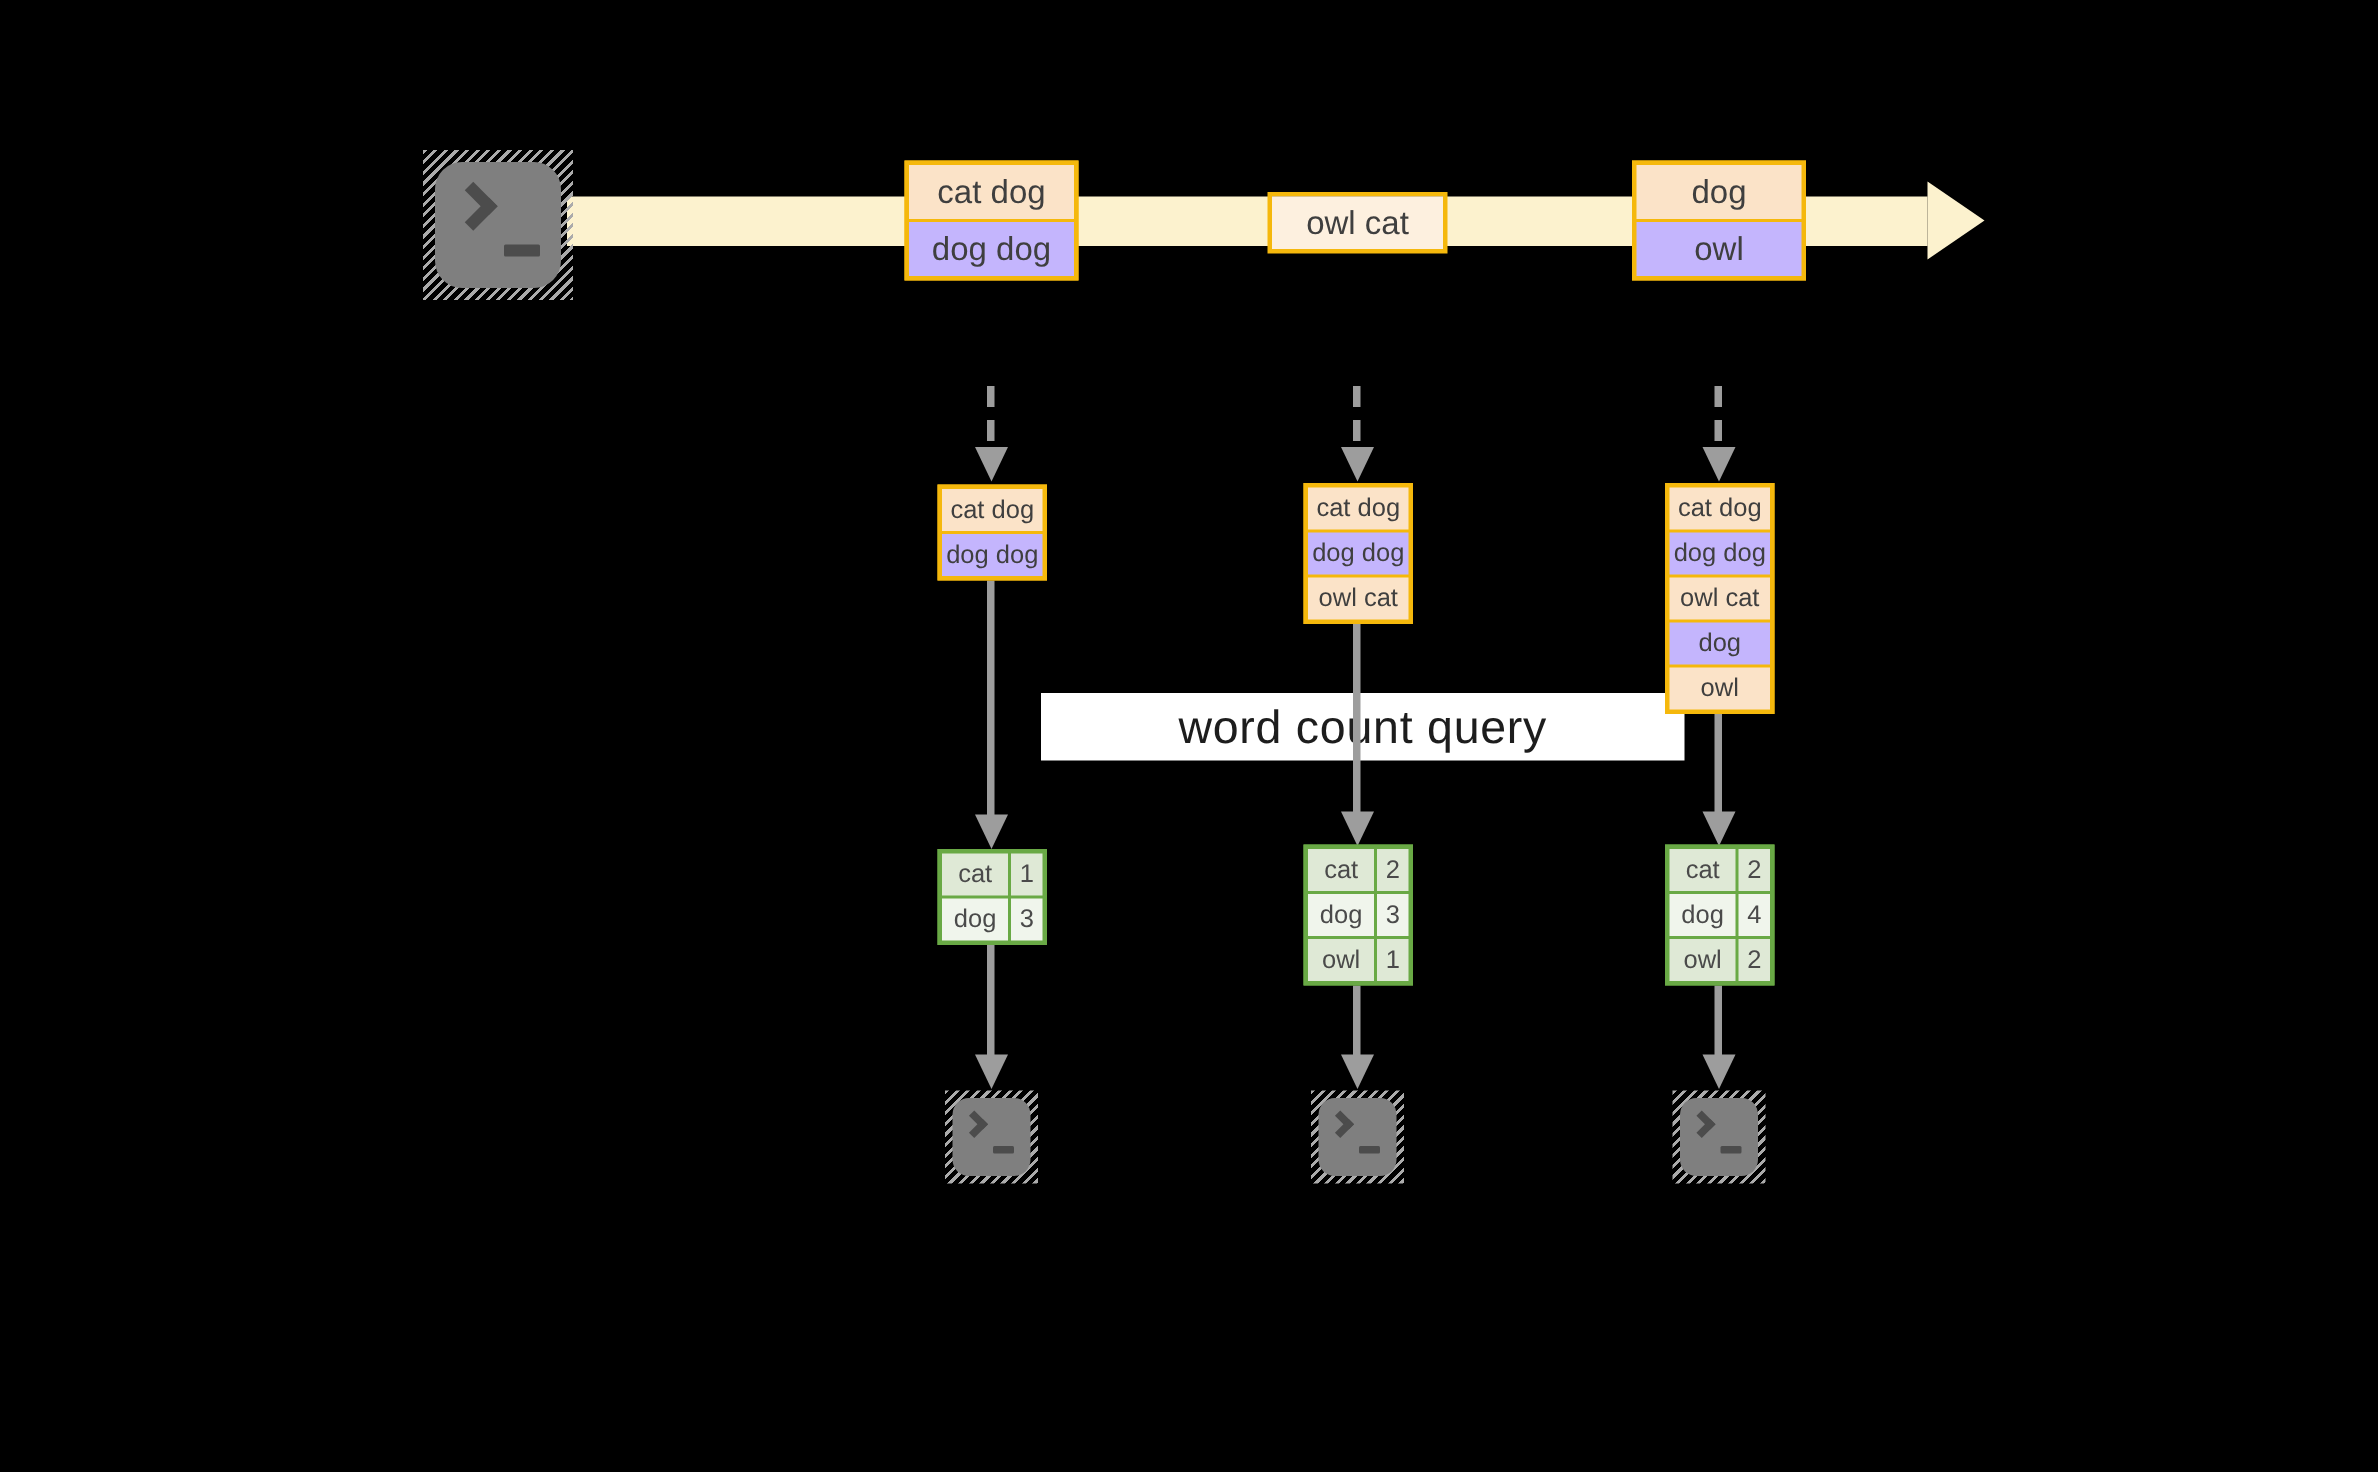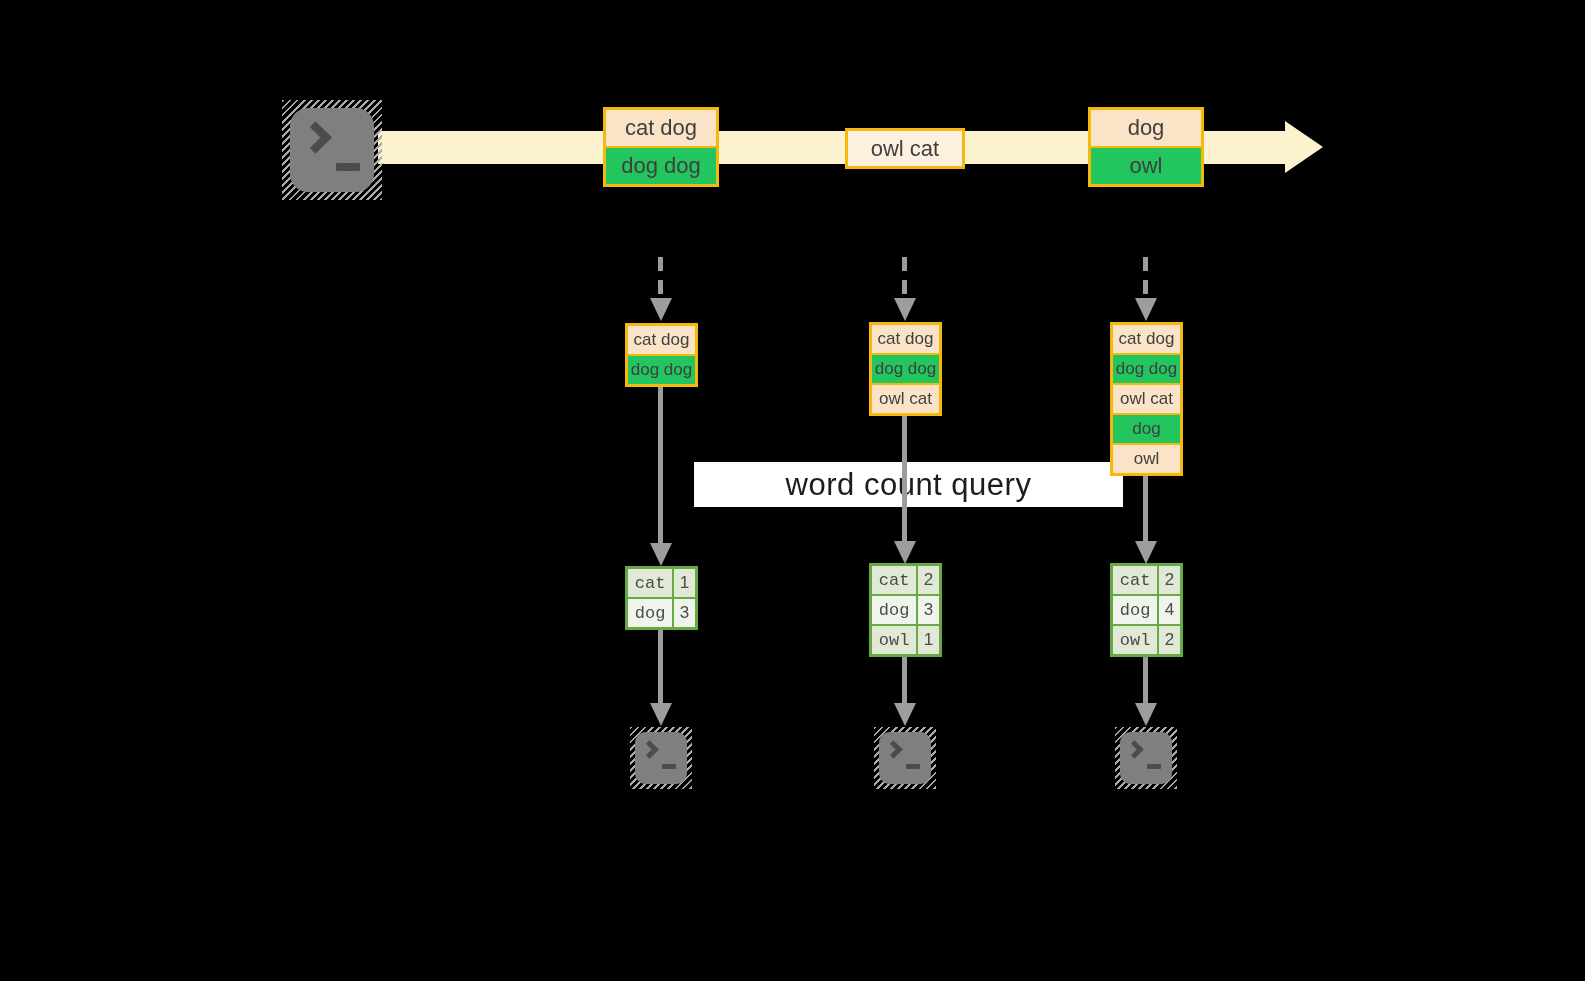--- a/index.html
+++ b/index.html
@@ -24,21 +24,21 @@
   .big .uscore{left:46px;top:55px;width:24px;height:8px;}
   .small .uscore{left:27px;top:32px;width:14px;height:5px;}
   
   .stream-band{position:absolute;left:378px;top:131px;width:907px;height:33px;background:#fcf2ce;z-index:1;}
   .stream-head{position:absolute;left:1285px;top:121px;width:0;height:0;z-index:1;
     border-top:26px solid transparent;border-bottom:26px solid transparent;border-left:38px solid #fcf2ce;}
   
   .obox{position:absolute;z-index:3;border:3px solid #f5b80c;background:#f5b80c;
     display:flex;flex-direction:column;box-sizing:border-box;}
   .obox .cell{display:flex;align-items:center;justify-content:center;
-    color:#3f3f3f;background:#22c55e;}
+    color:#3f3f3f;background:#c4b5fd;}
   .obox .cell:nth-child(odd){background:#fbe3c8;}
   .obox .cell + .cell{margin-top:2px;}
   .ebox .cell{height:36px;font-size:22px;}
   #ebox-1{left:603px;top:107px;width:116px;}
   #ebox-2{left:845px;top:128px;width:120px;}
   #ebox-2 .cell{height:35px;background:#fdf0df;}
   #ebox-3{left:1088px;top:107px;width:116px;}
   .stackbox .cell{height:28px;font-size:17px;}
   #stack-1{left:625px;top:323px;width:73px;}
   #stack-2{left:869px;top:322px;width:73px;}
@@ -64,21 +64,21 @@
   #out-1{left:658px;top:630px;height:75px;} #ohead-1{left:650px;top:703px;}
   #out-2{left:902px;top:657px;height:48px;} #ohead-2{left:894px;top:703px;}
   #out-3{left:1143px;top:657px;height:48px;} #ohead-3{left:1135px;top:703px;}
   
   .gtable{position:absolute;z-index:3;border:3px solid #69a945;background:#69a945;
     display:flex;flex-direction:column;box-sizing:border-box;width:73px;}
   .gtable .row{display:flex;height:28px;}
   .gtable .row + .row{margin-top:2px;}
   .gtable .word,.gtable .num{display:flex;align-items:center;justify-content:center;
     color:#4a4a4a;font-size:17px;background:#f0f5ec;}
-  .gtable .word{width:51px;font-family:Liberation Mono, monospace;}
+  .gtable .word{width:51px;}
   .gtable .num{width:24px;margin-left:2px;}
   .gtable .row:nth-child(odd) .word,.gtable .row:nth-child(odd) .num{background:#dfe9d6;}
   #table-1{left:625px;top:566px;}
   #table-2{left:869px;top:563px;}
   #table-3{left:1110px;top:563px;}
 </style>
 </head>
 <body>
 
 <div class="canvas">

